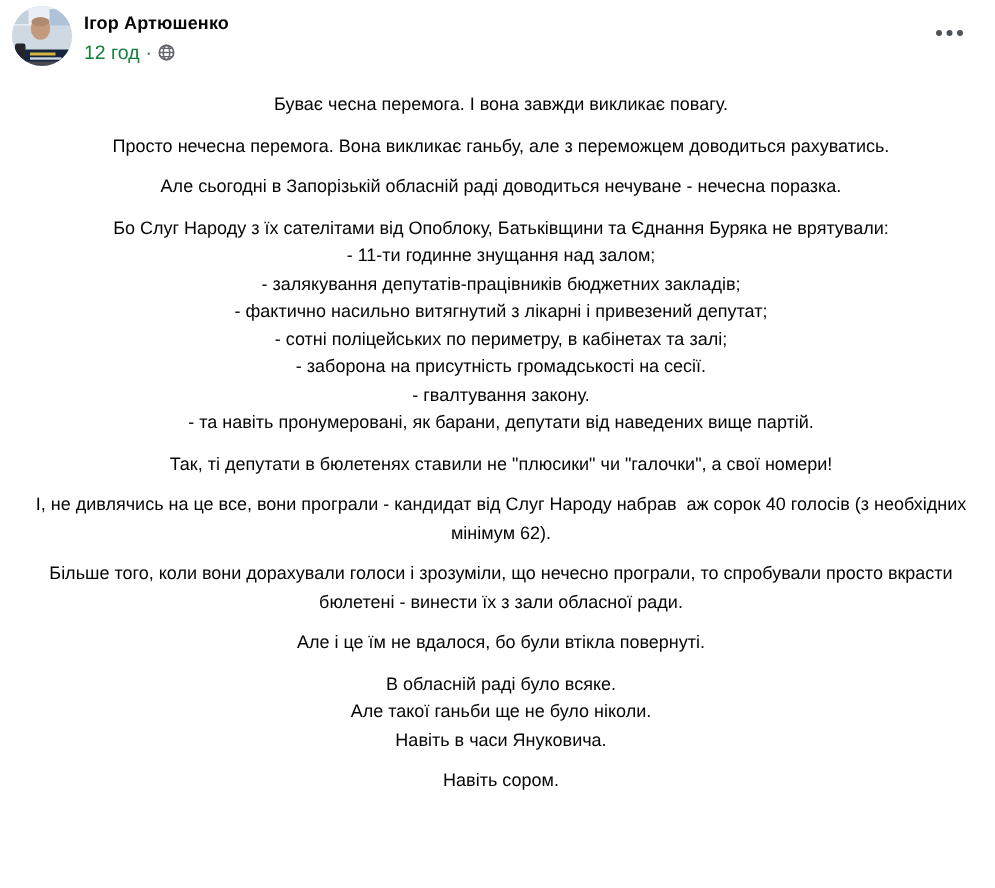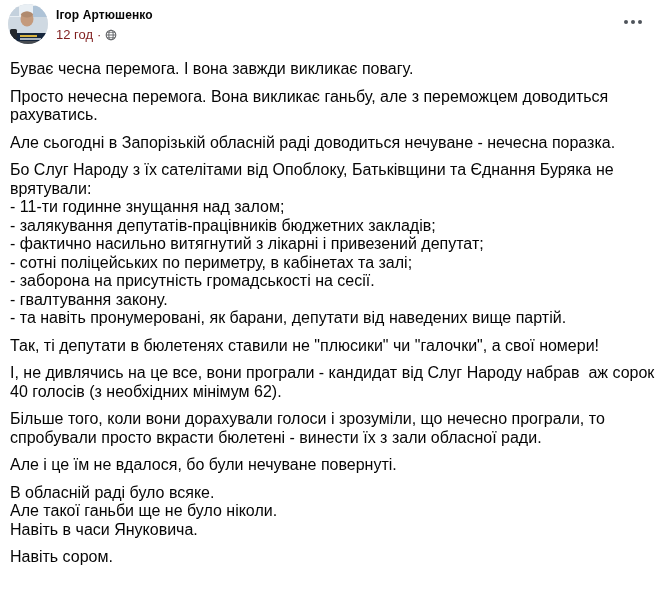--- a/index.html
+++ b/index.html
@@ -48,21 +48,21 @@
     font-size: 12px;
     font-weight: 700;
     color: #050505;
     line-height: 17px;
     letter-spacing: 0.1px;
     cursor: pointer;
   }
   .meta {
     margin-top: 3px;
     font-size: 13px;
-    color: #7f1d1d;
+    color: #15803d;
     line-height: 16px;
     display: flex;
     align-items: center;
     gap: 4px;
   }
   .meta .timestamp { cursor: pointer; }
   .globe { display: inline-flex; align-items: center; }
   .more-btn {
     position: absolute;
     top: 10px;
@@ -80,26 +80,27 @@
     width: 4px;
     height: 4px;
     border-radius: 50%;
     background: #4e535a;
   }
   
   .body {
     padding: 4px 5px 0 10px;
   }
   .para {
-    font-size: 16px;
+    font-size: 12px;
     line-height: 18.5px;
     color: #050505;
     margin: 0 0 9px 0;
     white-space: pre-wrap;
     word-wrap: break-word;
+    text-align: center;
   }
   .para:last-child { margin-bottom: 0; }
 </style>
 </head>
 <body>
 
 <div class="post">
 
   <div class="header">
 
@@ -146,18 +147,18 @@
   </div>
 
   <div class="body">
       <div class="para">Буває чесна перемога. І вона завжди викликає повагу.</div>
       <div class="para">Просто нечесна перемога. Вона викликає ганьбу, але з переможцем доводиться рахуватись.</div>
       <div class="para">Але сьогодні в Запорізькій обласній раді доводиться нечуване - нечесна поразка.</div>
       <div class="para">Бо Слуг Народу з їх сателітами від Опоблоку, Батьківщини та Єднання Буряка не врятували:<br>- 11-ти годинне знущання над залом;<br>- залякування депутатів-працівників бюджетних закладів;<br>- фактично насильно витягнутий з лікарні і привезений депутат;<br>- сотні поліцейських по периметру, в кабінетах та залі;<br>- заборона на присутність громадськості на сесії.<br>- гвалтування закону.<br>- та навіть пронумеровані, як барани, депутати від наведених вище партій.</div>
       <div class="para">Так, ті депутати в бюлетенях ставили не "плюсики" чи "галочки", а свої номери!</div>
       <div class="para">І, не дивлячись на це все, вони програли - кандидат від Слуг Народу набрав  аж сорок 40 голосів (з необхідних мінімум 62).</div>
       <div class="para">Більше того, коли вони дорахували голоси і зрозуміли, що нечесно програли, то спробували просто вкрасти бюлетені - винести їх з зали обласної ради.</div>
-      <div class="para">Але і це їм не вдалося, бо були нечуване повернуті.</div>
+      <div class="para">Але і це їм не вдалося, бо були втікла повернуті.</div>
       <div class="para">В обласній раді було всяке.<br>Але такої ганьби ще не було ніколи.<br>Навіть в часи Януковича.</div>
       <div class="para">Навіть сором.</div>
     </div>
 
 </div>
 
 </body></html>

